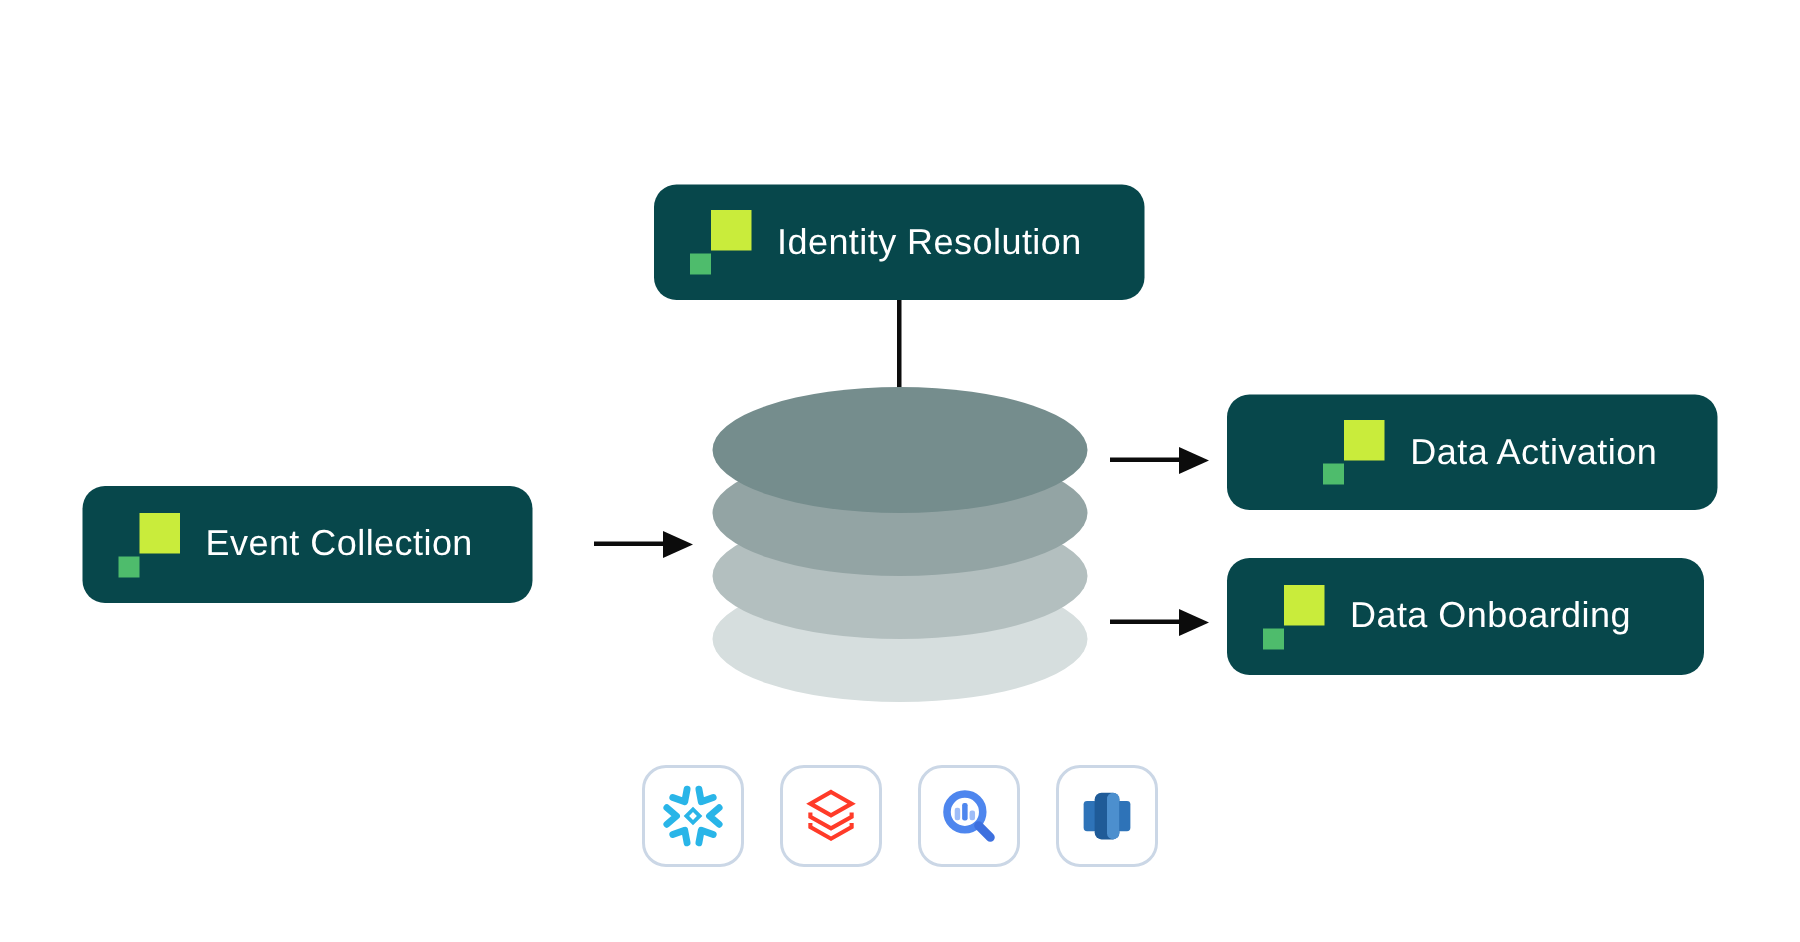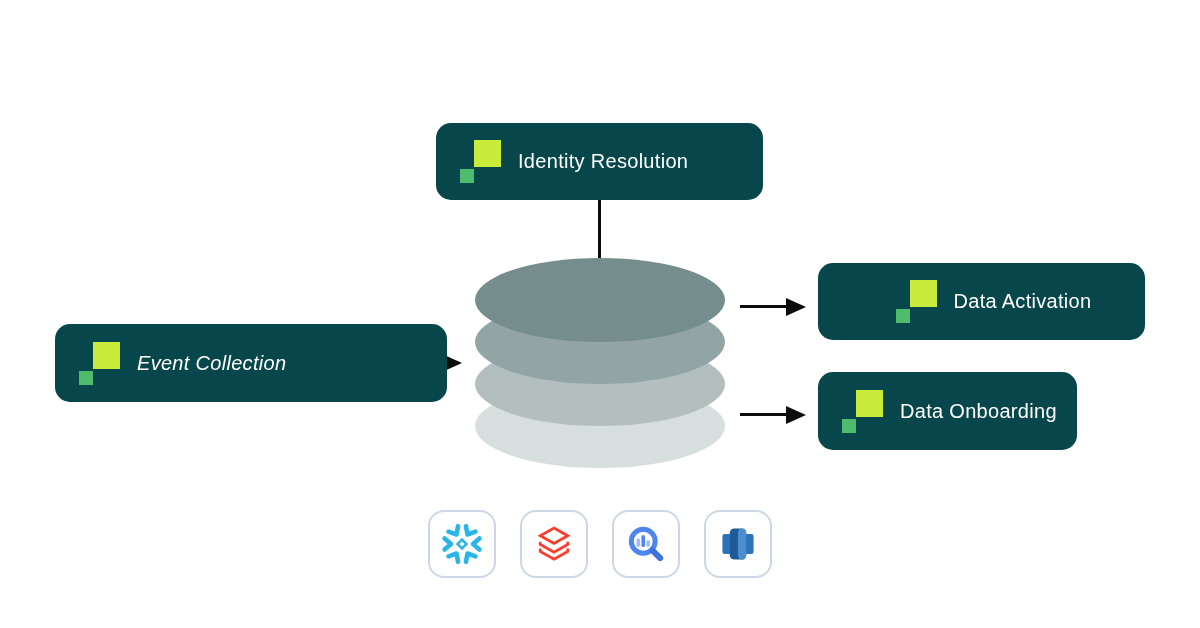--- a/index.html
+++ b/index.html
@@ -5,26 +5,26 @@
   html,body { margin:0; padding:0; background:#ffffff; }
   .stage {
     position:relative; width:1200px; height:628px; background:#ffffff;
     font-family:"Liberation Sans", sans-serif; overflow:hidden;
   }
 
   
   .node {
     position:absolute; background:#07474B; border-radius:15px;
     display:flex; align-items:center; padding-left:24px; box-sizing:border-box;
-    color:#ffffff; font-size:20px; letter-spacing:0.3px;
+    color:#ffffff; font-size:24px; letter-spacing:0.3px;
   }
   #node-identity   { left:436px; top:123px; width:327px; height:77px; }
-  #node-event      { left:55px;  top:324px; width:392px; height:78px;font-style:italic; }
+  #node-event      { left:55px;  top:324px; width:300px; height:78px; }
   #node-activation { left:818px; top:263px; width:327px; height:77px;justify-content:center; }
-  #node-onboarding { left:818px; top:372px; width:259px; height:78px; }
+  #node-onboarding { left:818px; top:372px; width:318px; height:78px; }
 
   .mark { position:relative; width:41px; height:43px; flex:0 0 41px; margin-right:17px; }
   .sq-big   { position:absolute; right:0; top:0; width:27px; height:27px; background:#C9EC3B; }
   .sq-small { position:absolute; left:0; bottom:0; width:14px; height:14px; background:#4EBC6C; z-index:1; }
 
   
   .vline { position:absolute; left:598px; top:200px; width:3px; height:60px; background:#0C0C0C; z-index:0; }
   .arrow { position:absolute; height:3px; background:#0C0C0C; }
   .arrow::after {
     content:""; position:absolute; right:-20px; top:-7.5px; width:0; height:0;

